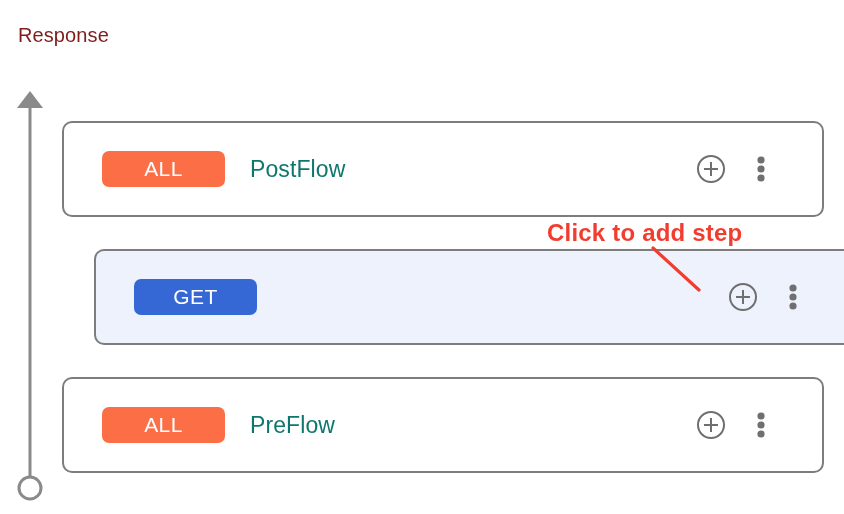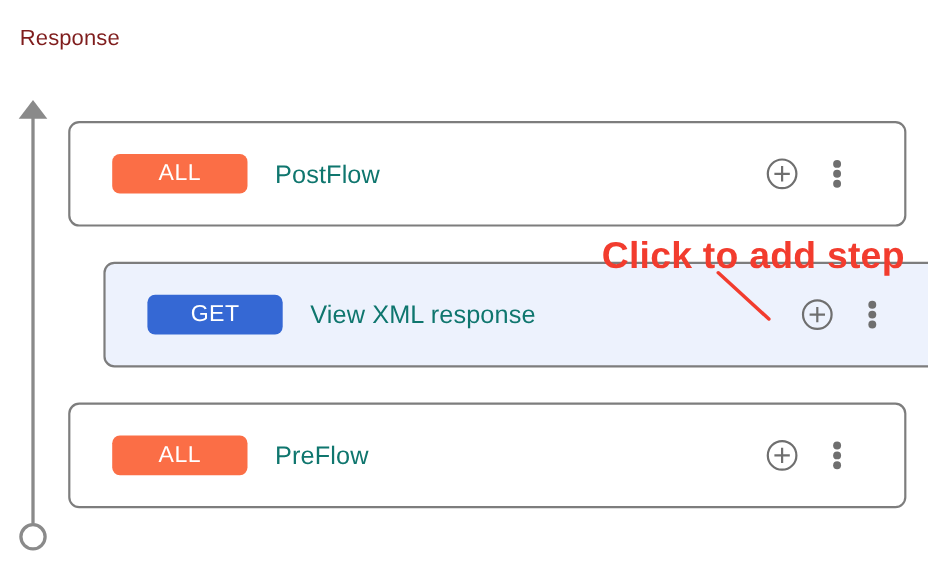--- a/index.html
+++ b/index.html
@@ -35,21 +35,21 @@
     left: 0px;
     top: 80px;
     width: 62px;
     height: 430px;
   }
 
   
   .rows {
     position: absolute;
     left: 62px;
-    top: 110px;
+    top: 121px;
     width: 762px;
   }
 
   .flow-row {
     position: relative;
     box-sizing: border-box;
     width: 762px;
     height: 96px;
     border: 2px solid #7d7d7d;
     border-radius: 10px;
@@ -114,21 +114,21 @@
     left: 0;
     top: 0;
     width: 844px;
     height: 514px;
     pointer-events: none;
   }
   .annotation-text {
     position: absolute;
     left: 547px;
     top: 217px;
-    font-size: 34px;
+    font-size: 24px;
     line-height: 32px;
     font-weight: bold;
     white-space: nowrap;
     letter-spacing: 0.2px;
   }
 </style>
 </head>
 <body>
 
 <div class="page-title">Response</div>
@@ -160,21 +160,20 @@
       <svg width="22" height="30" viewBox="0 0 22 30">
         <circle cx="11" cy="6" r="3.6" fill="#6f6f6f"></circle>
         <circle cx="11" cy="15" r="3.6" fill="#6f6f6f"></circle>
         <circle cx="11" cy="24" r="3.6" fill="#6f6f6f"></circle>
       </svg>
     </div>
   </div>
 
   <div class="flow-row selected">
     <div class="method-badge" style="background:#3568d4;">GET</div>
-    <div class="row-label">View XML response</div>
     <div class="add-step-icon">
       <svg width="30" height="30" viewBox="0 0 30 30">
         <circle cx="15" cy="15" r="13" fill="none" stroke="#6f6f6f" stroke-width="2"></circle>
         <line x1="15" y1="8" x2="15" y2="22" stroke="#6f6f6f" stroke-width="2"></line>
         <line x1="8" y1="15" x2="22" y2="15" stroke="#6f6f6f" stroke-width="2"></line>
       </svg>
     </div>
     <div class="kebab-icon">
       <svg width="22" height="30" viewBox="0 0 22 30">
         <circle cx="11" cy="6" r="3.6" fill="#6f6f6f"></circle>

